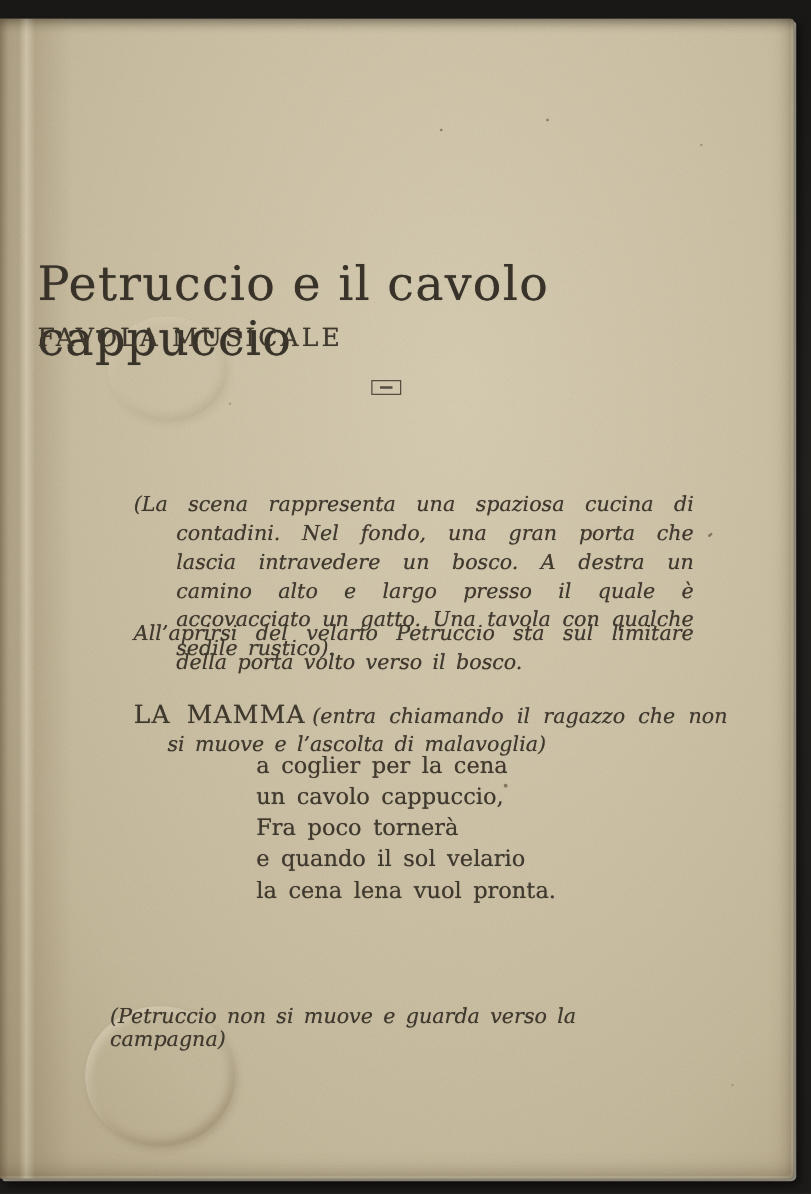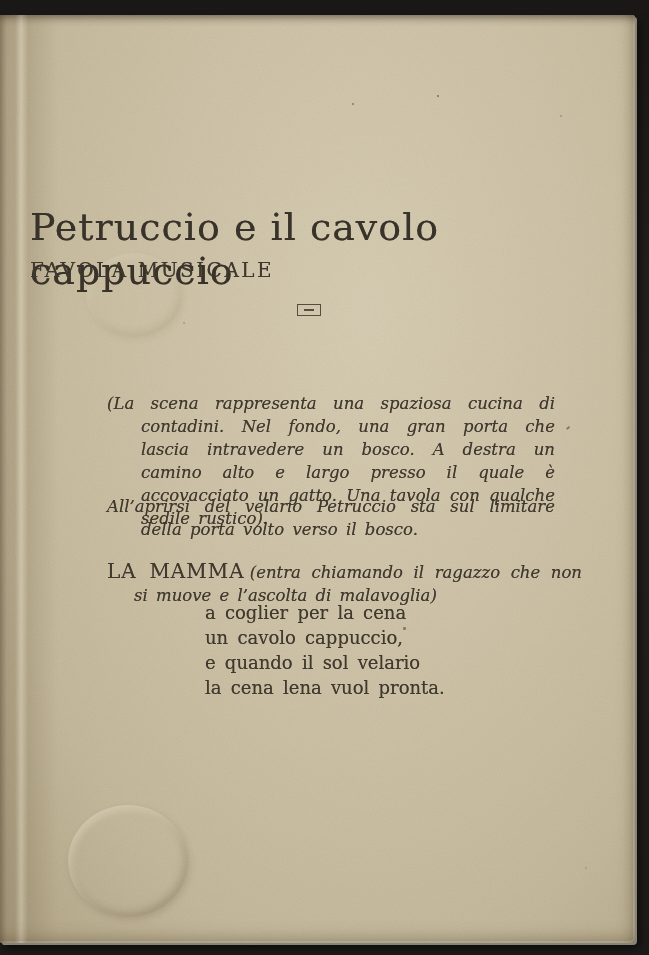--- a/index.html
+++ b/index.html
@@ -100,24 +100,26 @@
 
     <p class="para ital hang ink p-scene">(La scena rappresenta una spaziosa cucina di contadini. Nel fondo, una gran porta che lascia intravedere un bosco. A destra un camino alto e largo presso il quale è accovacciato un gatto. Una tavola con qualche sedile rustico).</p>
 
     <p class="para ital hang ink p-open">All’aprirsi del velario Petruccio sta sul limitare della porta volto verso il bosco.</p>
 
     <p class="para ink p-speaker"><span class="speaker-name">LA MAMMA</span><span class="ital">(entra chiamando il ragazzo che non si muove e l’ascolta di malavoglia)</span></p>
 
     <div class="verse ink">
       <div class="verse-line">a coglier per la cena</div>
       <div class="verse-line">un cavolo cappuccio,</div>
+      <div class="verse-line">Fra poco tornerà</div>
       <div class="verse-line">e quando il sol velario</div>
       <div class="verse-line">la cena lena vuol pronta.</div>
     </div>
 
+    <p class="p-final ital ink">(Petruccio non si muove e guarda verso la campagna)</p>
 
     <svg class="grain" aria-hidden="true">
       <filter id="paperNoise">
         <feTurbulence type="fractalNoise" baseFrequency="0.85" numOctaves="3" stitchTiles="stitch"></feTurbulence>
         <feColorMatrix type="saturate" values="0"></feColorMatrix>
       </filter>
       <rect width="100%" height="100%" filter="url(#paperNoise)"></rect>
     </svg>
 
   </div>

